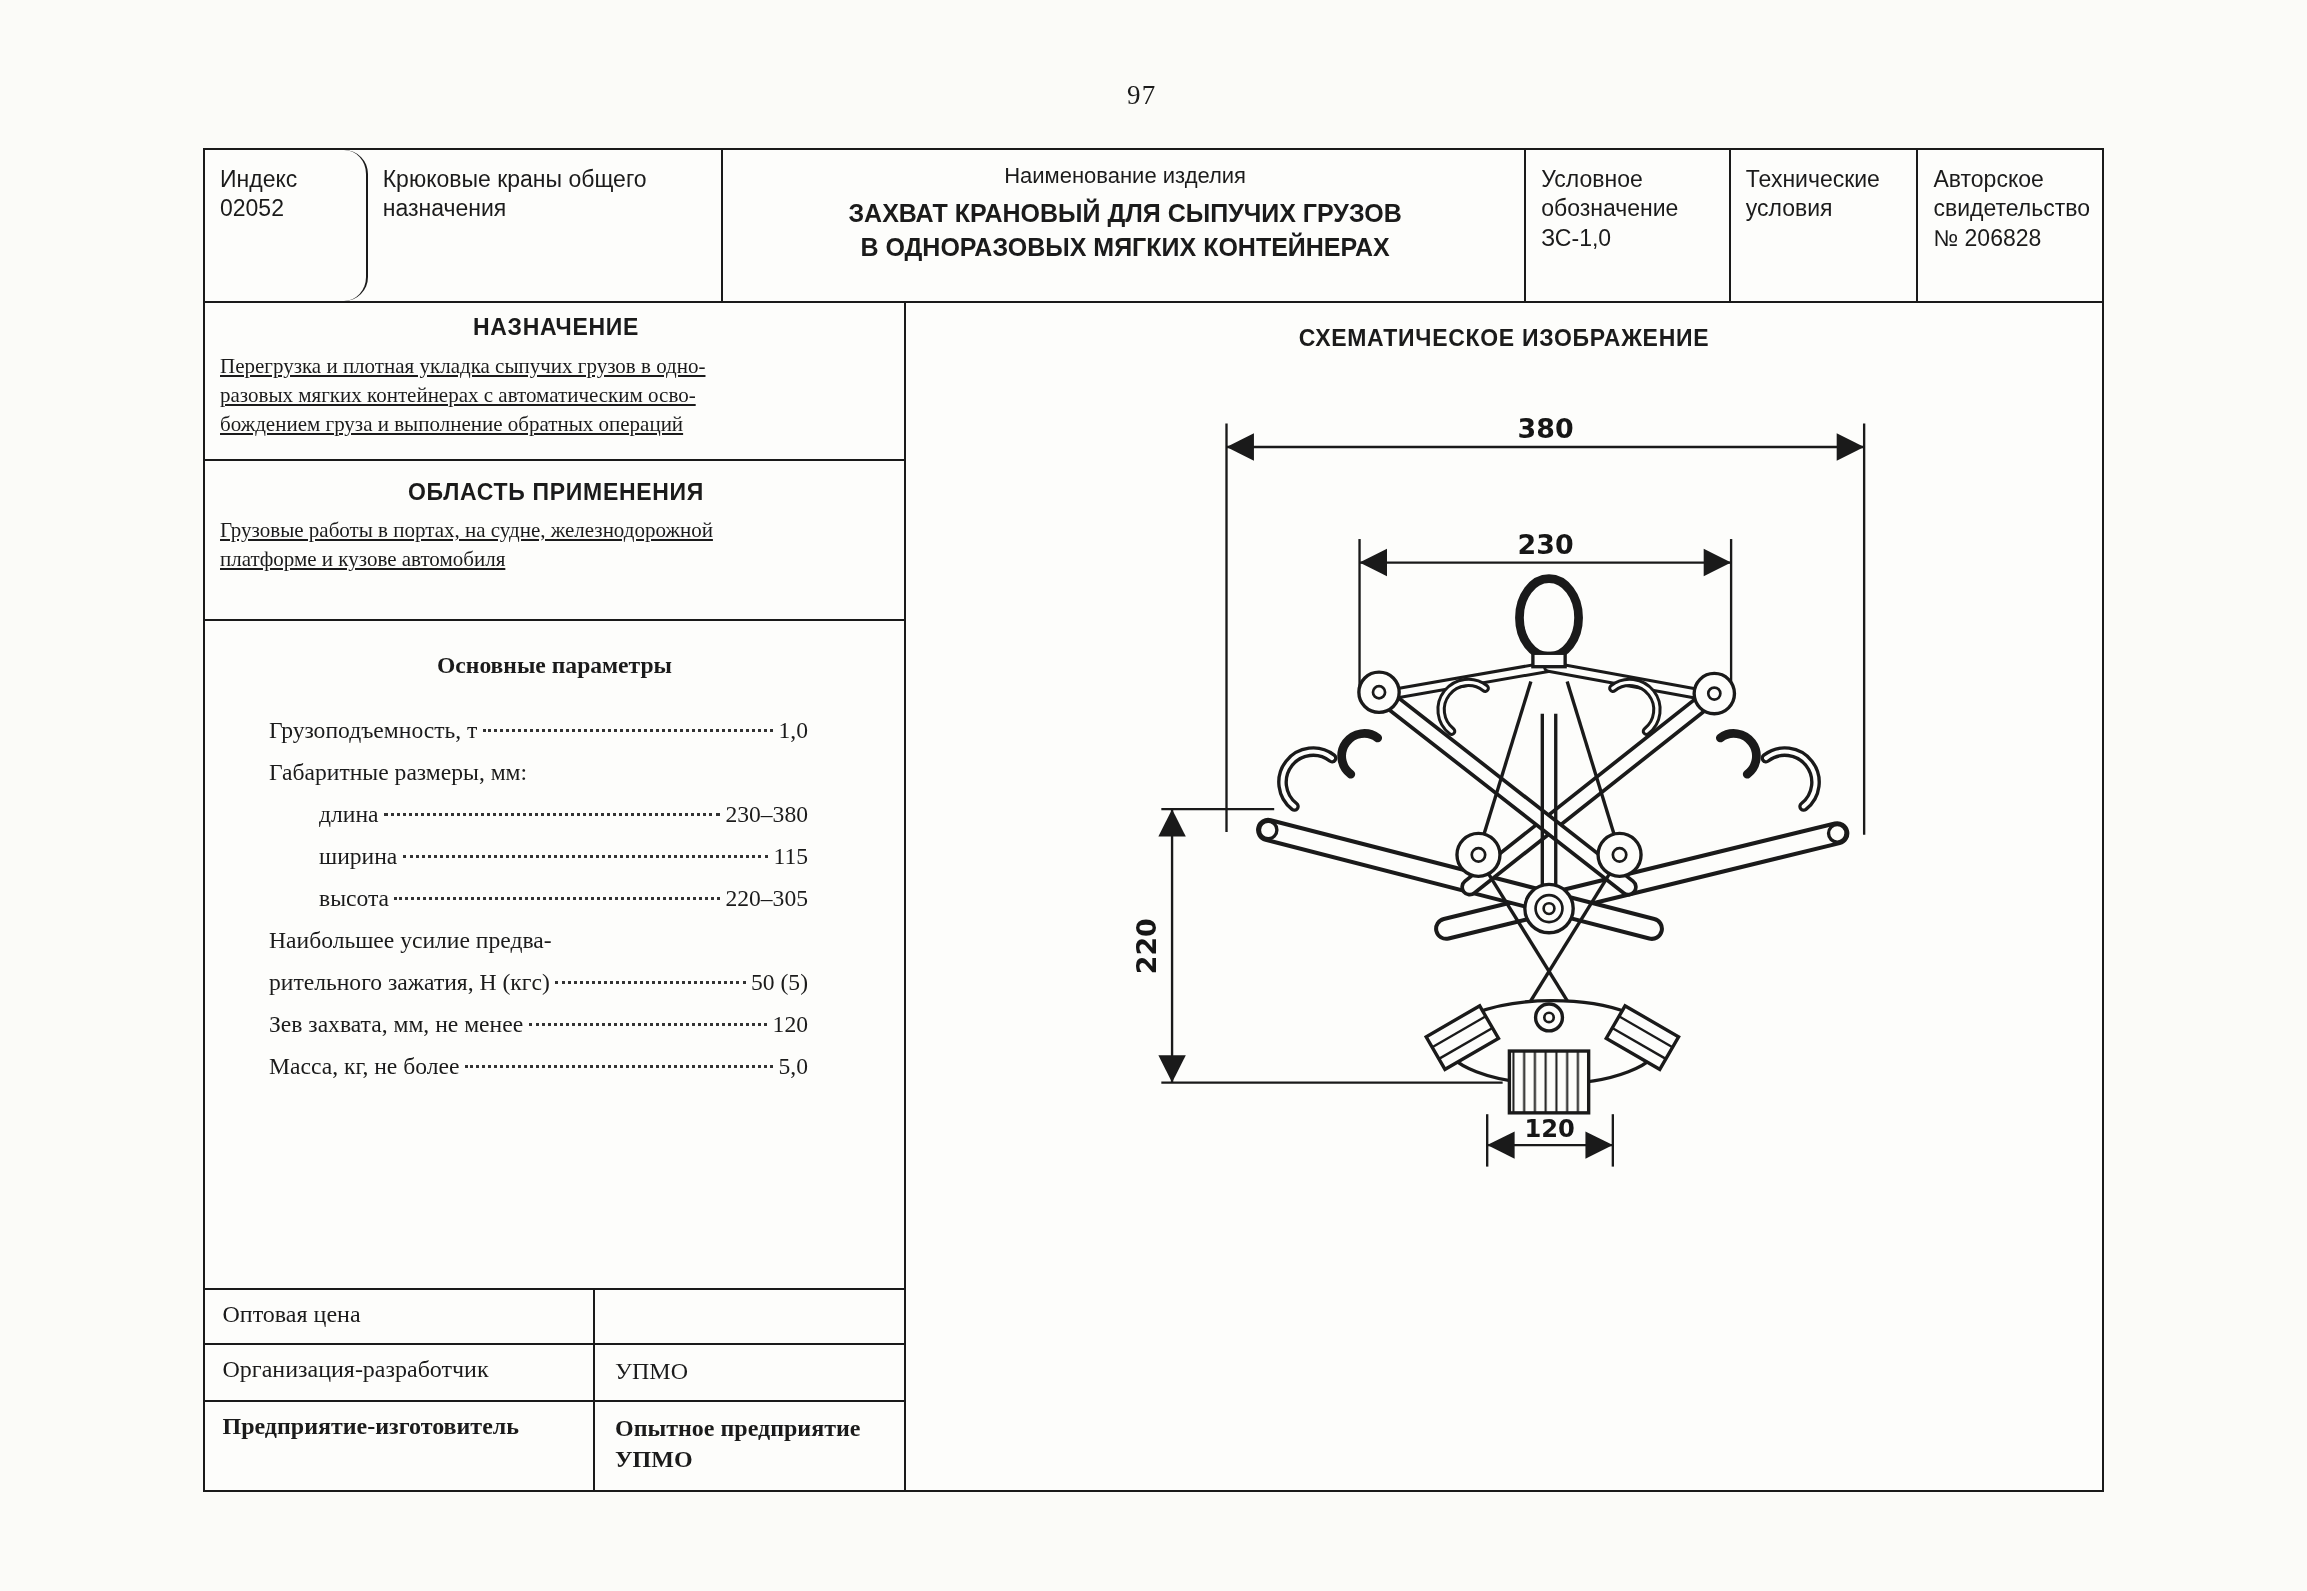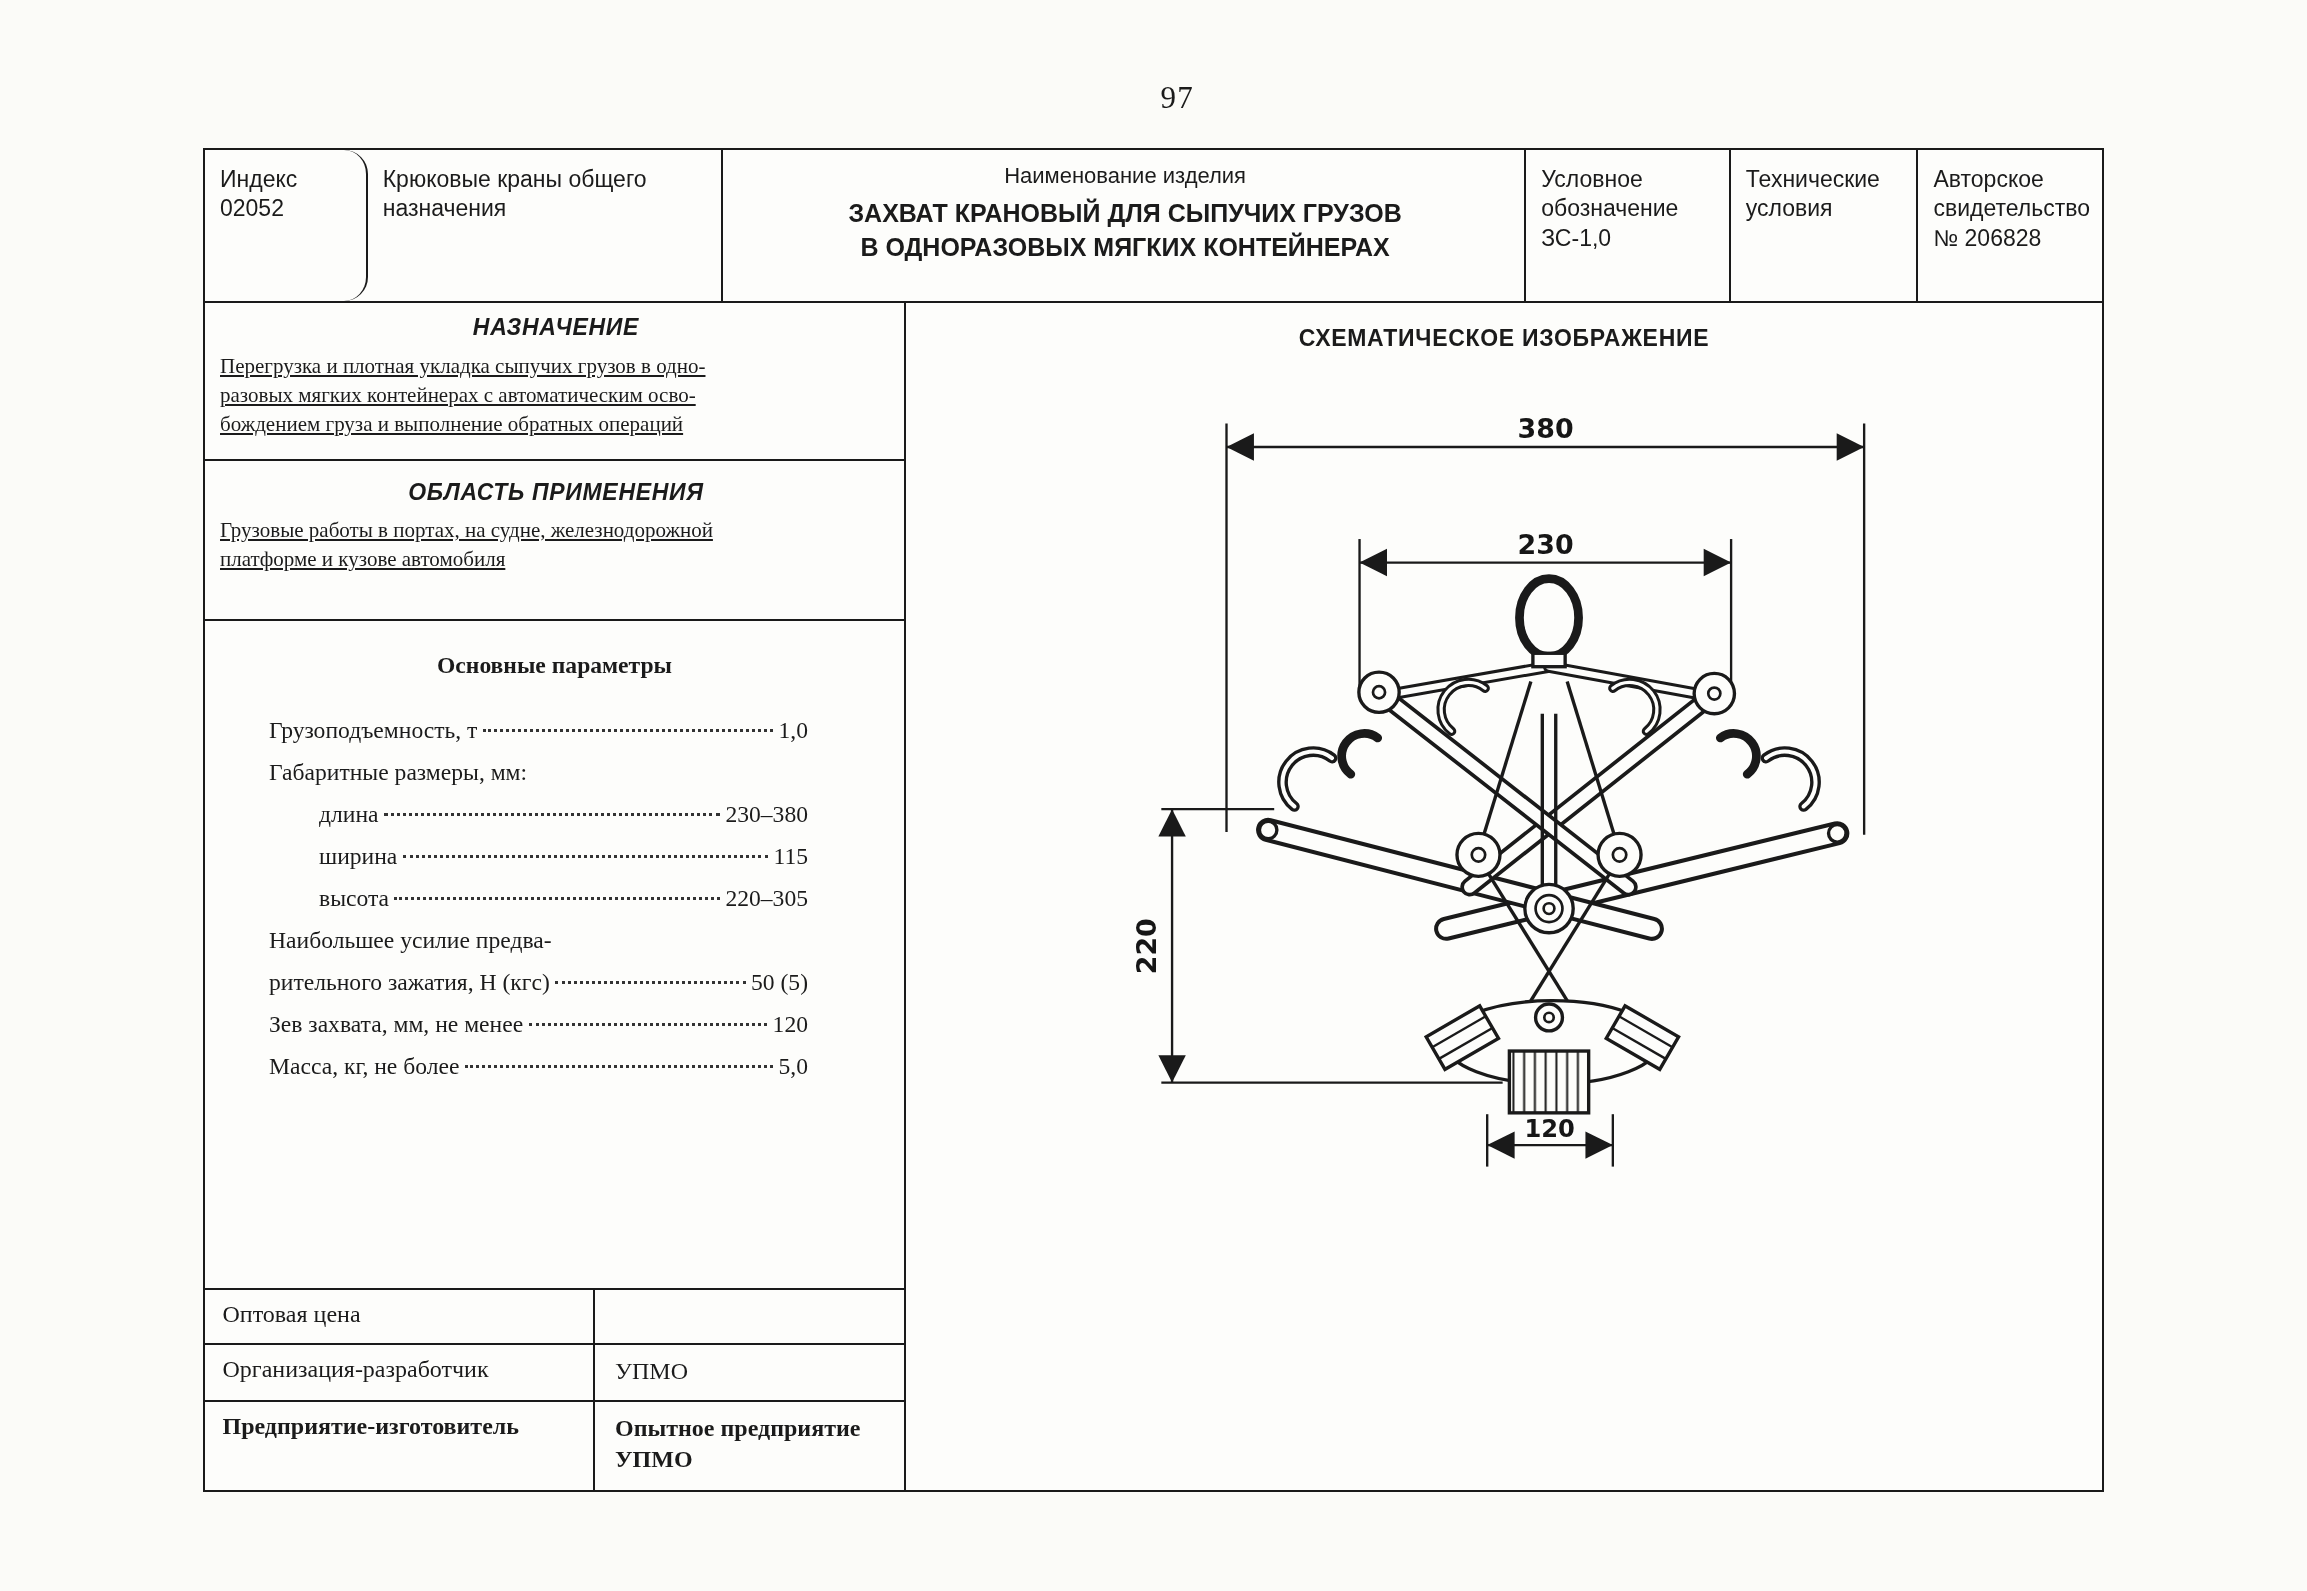--- a/index.html
+++ b/index.html
@@ -6,21 +6,21 @@
   html,body { width:2307px; height:1591px; }
   body {
     position:relative; overflow:hidden;
     background:#fbfbf8; color:#1b1b1b;
     font-family:"Liberation Serif", serif;
   }
   .pre { white-space:pre-line; }
 
   .page-number {
     position:absolute; top:80px; left:1127px; width:67px;
-    text-align:right; font-size:31px; letter-spacing:1.3px;
+    text-align:left; font-size:27px; letter-spacing:1.3px;
   }
 
   .sheet {
     position:absolute; left:203px; top:148px; width:1901px; height:1344px;
     border:2.7px solid #1a1a1a; background:#fdfdfb;
     display:flex; flex-direction:column;
   }
 
   
   .hdr {
@@ -37,21 +37,21 @@
   .hname-label { font-size:22px; margin-bottom:6.7px; }
   .hname-value { font-weight:bold; font-size:25px; line-height:1.35; }
 
   
   .bodyrow { display:flex; flex:1; }
   .leftcol { width:701px; border-right:2px solid #1a1a1a; display:flex; flex-direction:column; }
   .rightcol { flex:1; position:relative; }
 
   .sec-title {
     font-family:"Liberation Sans", sans-serif; font-weight:bold;
-    font-size:23px; text-align:center; letter-spacing:0.7px; margin-bottom:10.8px;font-style:italic;
+    font-size:23px; text-align:center; letter-spacing:0.7px; margin-bottom:10.8px;
   }
   .sec-text { font-size:21px; line-height:1.38;text-decoration:underline; }
   .sec1 { height:158px; border-bottom:2px solid #1a1a1a; padding:10.8px 12px 0 15px; }
   .sec2 { height:160px; border-bottom:2px solid #1a1a1a; padding:17.5px 12px 0 15px; }
   .sec3 { height:667px; padding-top:31px; }
 
   .params-title { font-weight:bold; font-size:23.6px; text-align:center; margin-bottom:38px;font-family:Liberation Serif, serif; }
   .plist { margin-left:64px; width:539px; font-size:23.6px; }
   .pline { display:flex; align-items:baseline; height:42px; }
   .pline.ind { padding-left:50px; }

